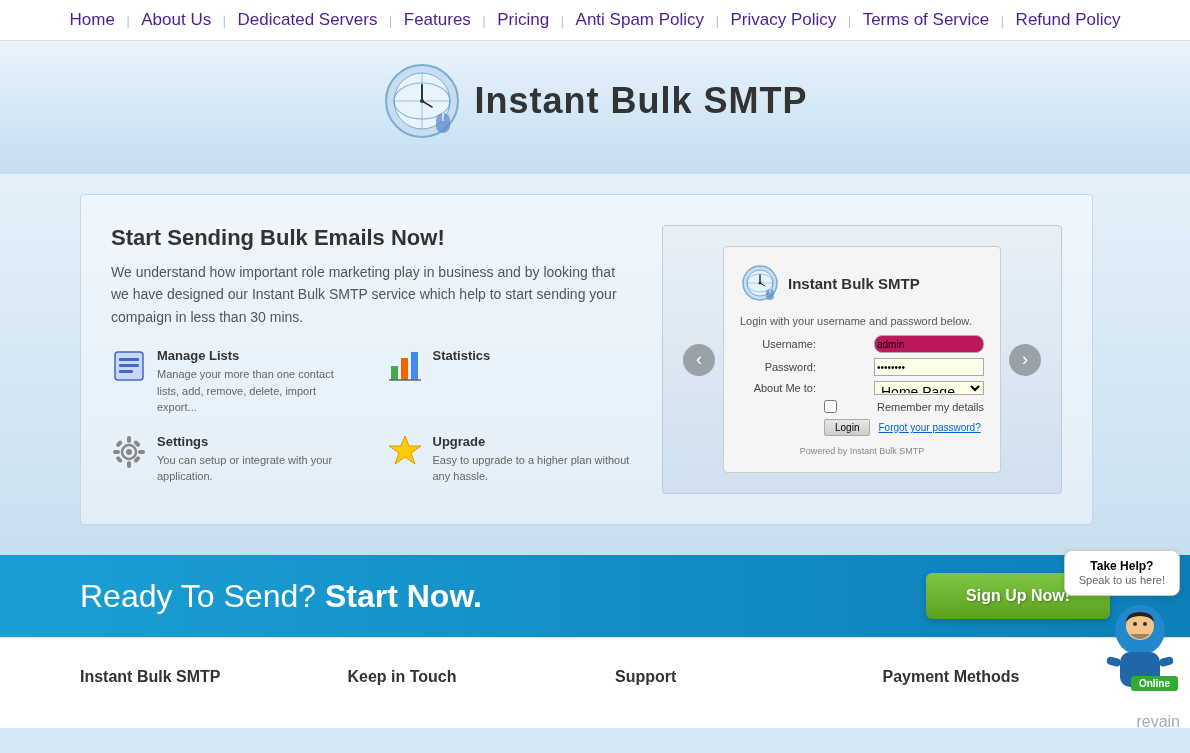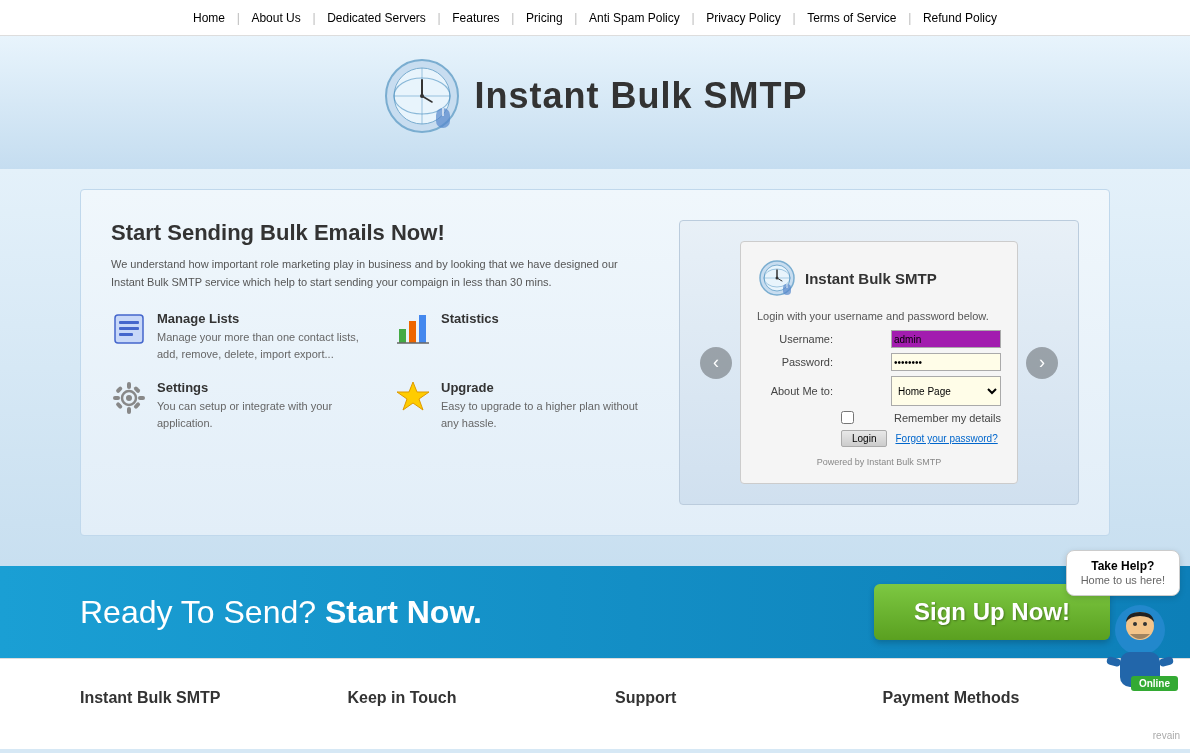--- a/index.html
+++ b/index.html
@@ -6,23 +6,23 @@
     body { font-family: Arial, sans-serif; font-size: 13px; background: #d6e8f5; min-width: 1190px; }
 
     
     .top-nav {
       background: #fff;
       border-bottom: 1px solid #ddd;
       text-align: center;
       padding: 10px 0;
     }
     .top-nav a {
-      color: #000000;
+      color: #4c1d95;
       text-decoration: none;
-      font-size: 12px;
+      font-size: 17px;
       padding: 0 8px;
     }
     .top-nav span.sep {
       color: #bbb;
       font-size: 12px;
     }
 
     
     .header {
       background: linear-gradient(to bottom, #e8f4fc, #c5ddf0);
@@ -60,21 +60,21 @@
     .left-content {
       flex: 1;
     }
     .left-content h2 {
       font-size: 22px;
       color: #333;
       margin-bottom: 10px;
       font-weight: bold;
     }
     .left-content p {
-      font-size: 11px;
+      font-size: 14px;
       color: #555;
       line-height: 1.6;
       margin-bottom: 20px;
     }
 
     .features-grid {
       display: grid;
       grid-template-columns: 1fr 1fr;
       gap: 18px 30px;
     }
@@ -254,21 +254,21 @@
       font-weight: normal;
     }
     .cta-text strong {
       font-weight: bold;
     }
     .signup-btn {
       background: linear-gradient(to bottom, #7dc842, #5aa020);
       color: #fff;
       border: none;
       border-radius: 6px;
-      font-size: 24px;
+      font-size: 16px;
       font-weight: bold;
       padding: 14px 40px;
       cursor: pointer;
       text-shadow: 1px 1px 2px rgba(0,0,0,0.3);
       box-shadow: 0 3px 6px rgba(0,0,0,0.2);
     }
 
     
     .footer {
       background: #fff;
@@ -294,21 +294,21 @@
       right: 20px;
       z-index: 100;
     }
 
     .header-wrapper {
       background: linear-gradient(to bottom, #e4f1fa, #c8dff0);
     }
 
     .main-wrapper {
       background: linear-gradient(to bottom, #e4f1fa, #c8dff0);
-      padding: 20px 0 30px 0;
+      padding: 20px 17px 30px 0;
     }
   </style>
 </head>
 <body>
 
 <nav class="top-nav">
   <a href="#">Home</a>
   <span class="sep">|</span>
   <a href="#">About Us</a>
   <span class="sep">|</span>
@@ -439,29 +439,29 @@
                 <line x1="20" y1="20" x2="25" y2="23" stroke="#333" stroke-width="1" stroke-linecap="round"></line>
                 <rect x="26" y="26" width="8" height="11" rx="4" fill="#5588cc" opacity="0.7"></rect>
                 <line x1="30" y1="26" x2="30" y2="30" stroke="#fff" stroke-width="1" opacity="0.8"></line>
               </svg>
               <span class="ss-title">Instant Bulk SMTP</span>
             </div>
             <div class="login-form">
               <p>Login with your username and password below.</p>
               <div class="login-row">
                 <label>Username:</label>
-                <input type="text" value="admin" style="background: #a21caf;">
+                <input type="text" value="admin" style="background: #be185d; border-radius: 8px;">
               </div>
               <div class="login-row">
                 <label>Password:</label>
                 <input type="password" value="password" style="background: rgb(255, 253, 232);">
               </div>
               <div class="login-row">
                 <label>About Me to:</label>
-                <select style="width:110px;height:30px;font-size:10px;">
+                <select style="width:110px;height:14px;font-size:14px;">
                   <option>Home Page</option>
                 </select>
               </div>
               <div class="login-row" style="padding-left:84px;">
                 <input type="checkbox" style="">
                 <span>Remember my details</span>
               </div>
               <div class="login-actions">
                 <button class="login-btn">Login</button>
                 <span class="forgot-link">Forgot your password?</span>
@@ -506,21 +506,21 @@
 
   <div class="footer-col">
     <h3>Payment Methods</h3>
 
   </div>
 </div>
 
 <div class="chat-widget" style="position:fixed; bottom:60px; right:10px; z-index:200; display:flex; flex-direction:column; align-items:flex-end;">
   <div style="background:#fff; border:1px solid #ccc; border-radius:8px; padding:8px 14px; font-size:12px; box-shadow:0 2px 6px rgba(0,0,0,0.15); margin-bottom:4px; text-align:center;">
     <span style="font-weight:bold; display:block;">Take Help?</span>
-    <span style="color:#666; font-size:11px;">Home to us here!</span>
+    <span style="color:#666; font-size:11px;">Speak to us here!</span>
   </div>
   <div style="position:relative; display:inline-block;">
     <svg width="80" height="90" viewBox="0 0 80 90" xmlns="http://www.w3.org/2000/svg">
       <circle cx="40" cy="30" r="25" fill="#2288cc"></circle>
 
       <circle cx="40" cy="26" r="14" fill="#f4c48a"></circle>
 
       <path d="M26 22 Q27 12 40 12 Q53 12 54 22 Q50 16 40 16 Q30 16 26 22Z" fill="#222"></path>
 
       <path d="M30 34 Q40 44 50 34" fill="#222" opacity="0.4"></path>
@@ -530,13 +530,13 @@
 
       <rect x="20" y="52" width="40" height="35" rx="10" fill="#2266aa"></rect>
 
       <rect x="8" y="56" width="14" height="8" rx="4" fill="#2266aa" transform="rotate(15 8 56)"></rect>
       <rect x="58" y="56" width="14" height="8" rx="4" fill="#2266aa" transform="rotate(-15 72 56)"></rect>
     </svg>
     <div style="background:#33aa33; color:#fff; font-size:10px; font-weight:bold; padding:2px 8px; border-radius:3px; position:absolute; bottom:2px; right:2px;">Online</div>
   </div>
 </div>
 
-<div style="position:fixed; bottom:12px; right:10px; font-size:10px; color:#aaa; z-index:150;">revain</div>
+<div style="position:fixed; bottom:22px; right:10px; font-size:16px; color:#aaa; z-index:150;">revain</div>
 
 </body></html>

